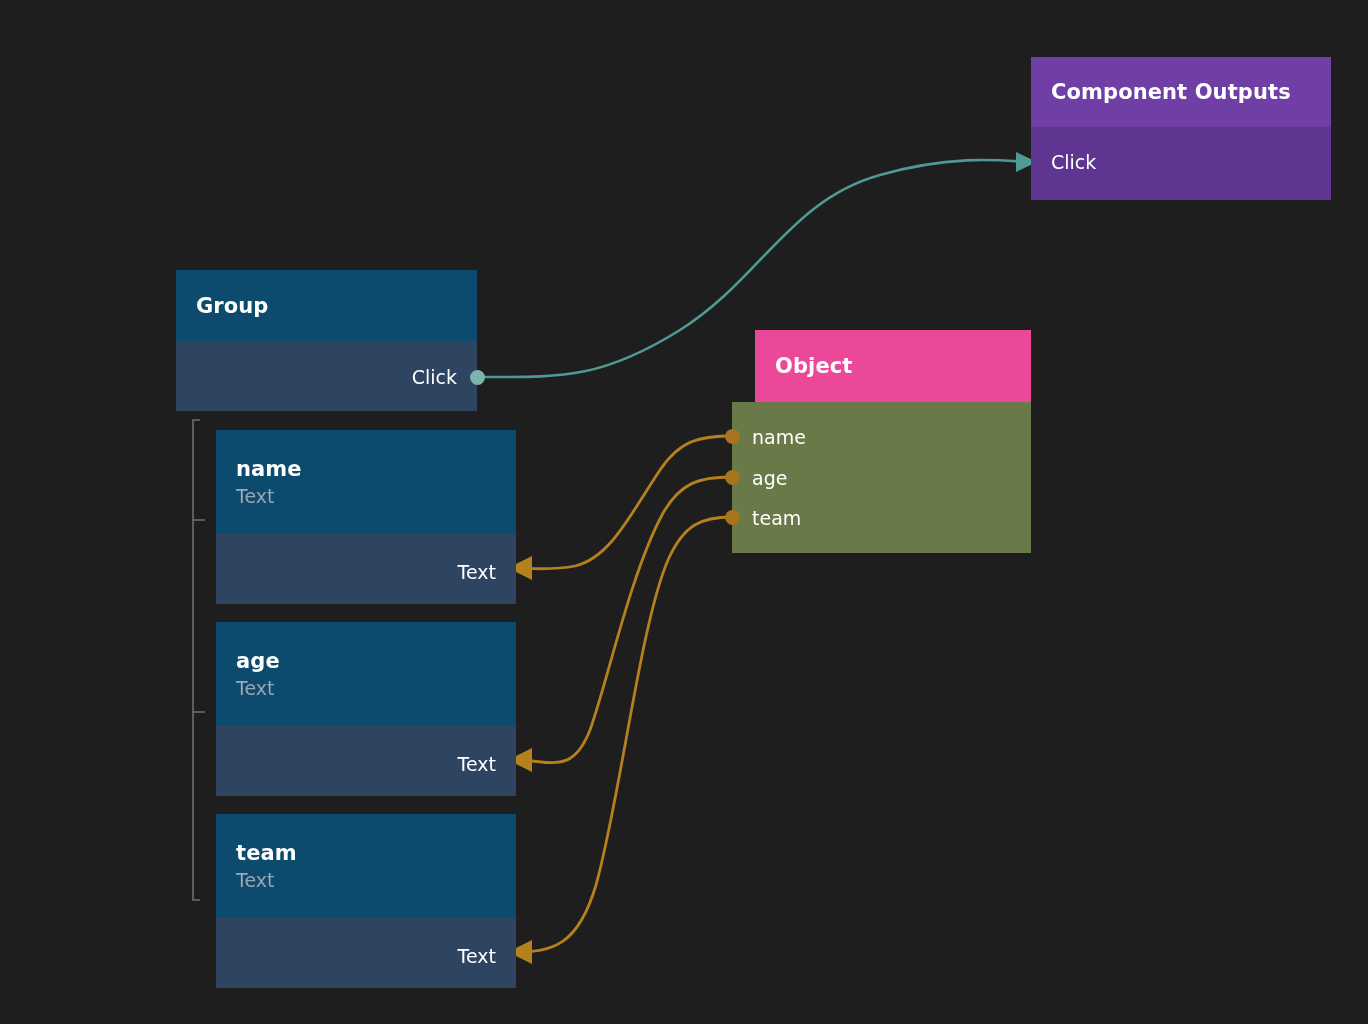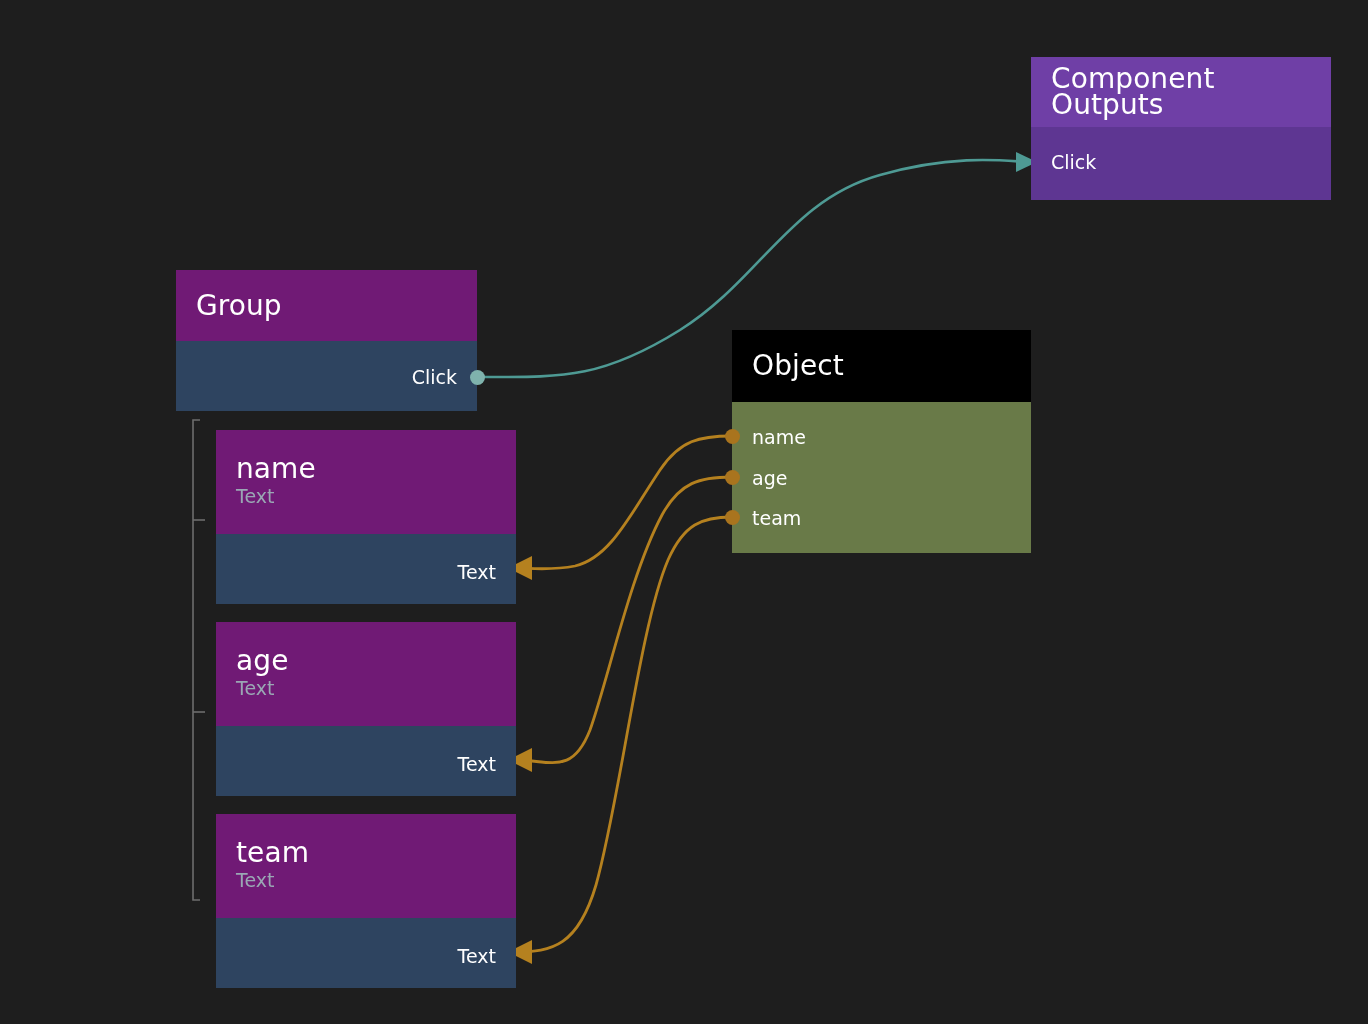--- a/index.html
+++ b/index.html
@@ -44,23 +44,24 @@
   }
   .node-header {
     box-sizing: border-box;
     display: flex;
     flex-direction: column;
     justify-content: center;
     padding: 0 20px;
   }
   .node-title {
     color: #ffffff;
-    font-size: 28px;
+    font-size: 21px;
     line-height: 26px;
     letter-spacing: 0.1px;
+    font-weight: bold;
   }
   .node-subtitle {
     color: #9aa7b4;
     font-size: 19px;
     line-height: 24px;
     margin-top: 2px;
   }
   .node-body {
     box-sizing: border-box;
     flex: 1 1 auto;
@@ -95,24 +96,24 @@
   }
   .socket-orange {
     width: 15px; height: 15px;
     background: #a9741e;
   }
 
   
   .node-purple .node-header { background: #6f3fa6; }
   .node-purple .node-body   { background: #5e3692; }
 
-  .node-blue .node-header { background: #701a75; }
+  .node-blue .node-header { background: #0c4a6e; }
   .node-blue .node-body   { background: #2e4460; }
 
-  .node-green .node-header { background: #000000; }
+  .node-green .node-header { background: #ec4899; margin-left: 23px; }
   .node-green .node-body   { background: #697a48; }
 </style>
 </head>
 <body>
 
 <div id="canvas">
 
   <svg id="edges" viewBox="0 0 1368 1024" width="1368" height="1024" xmlns="http://www.w3.org/2000/svg">
 
     <path d="M 477 377 C 560 377 600 380 680 330 C 760 280 790 200 880 175 C 950 155 1000 160 1026 162" fill="none" stroke="#4e9a94" stroke-width="2.6" stroke-linecap="round"></path>

